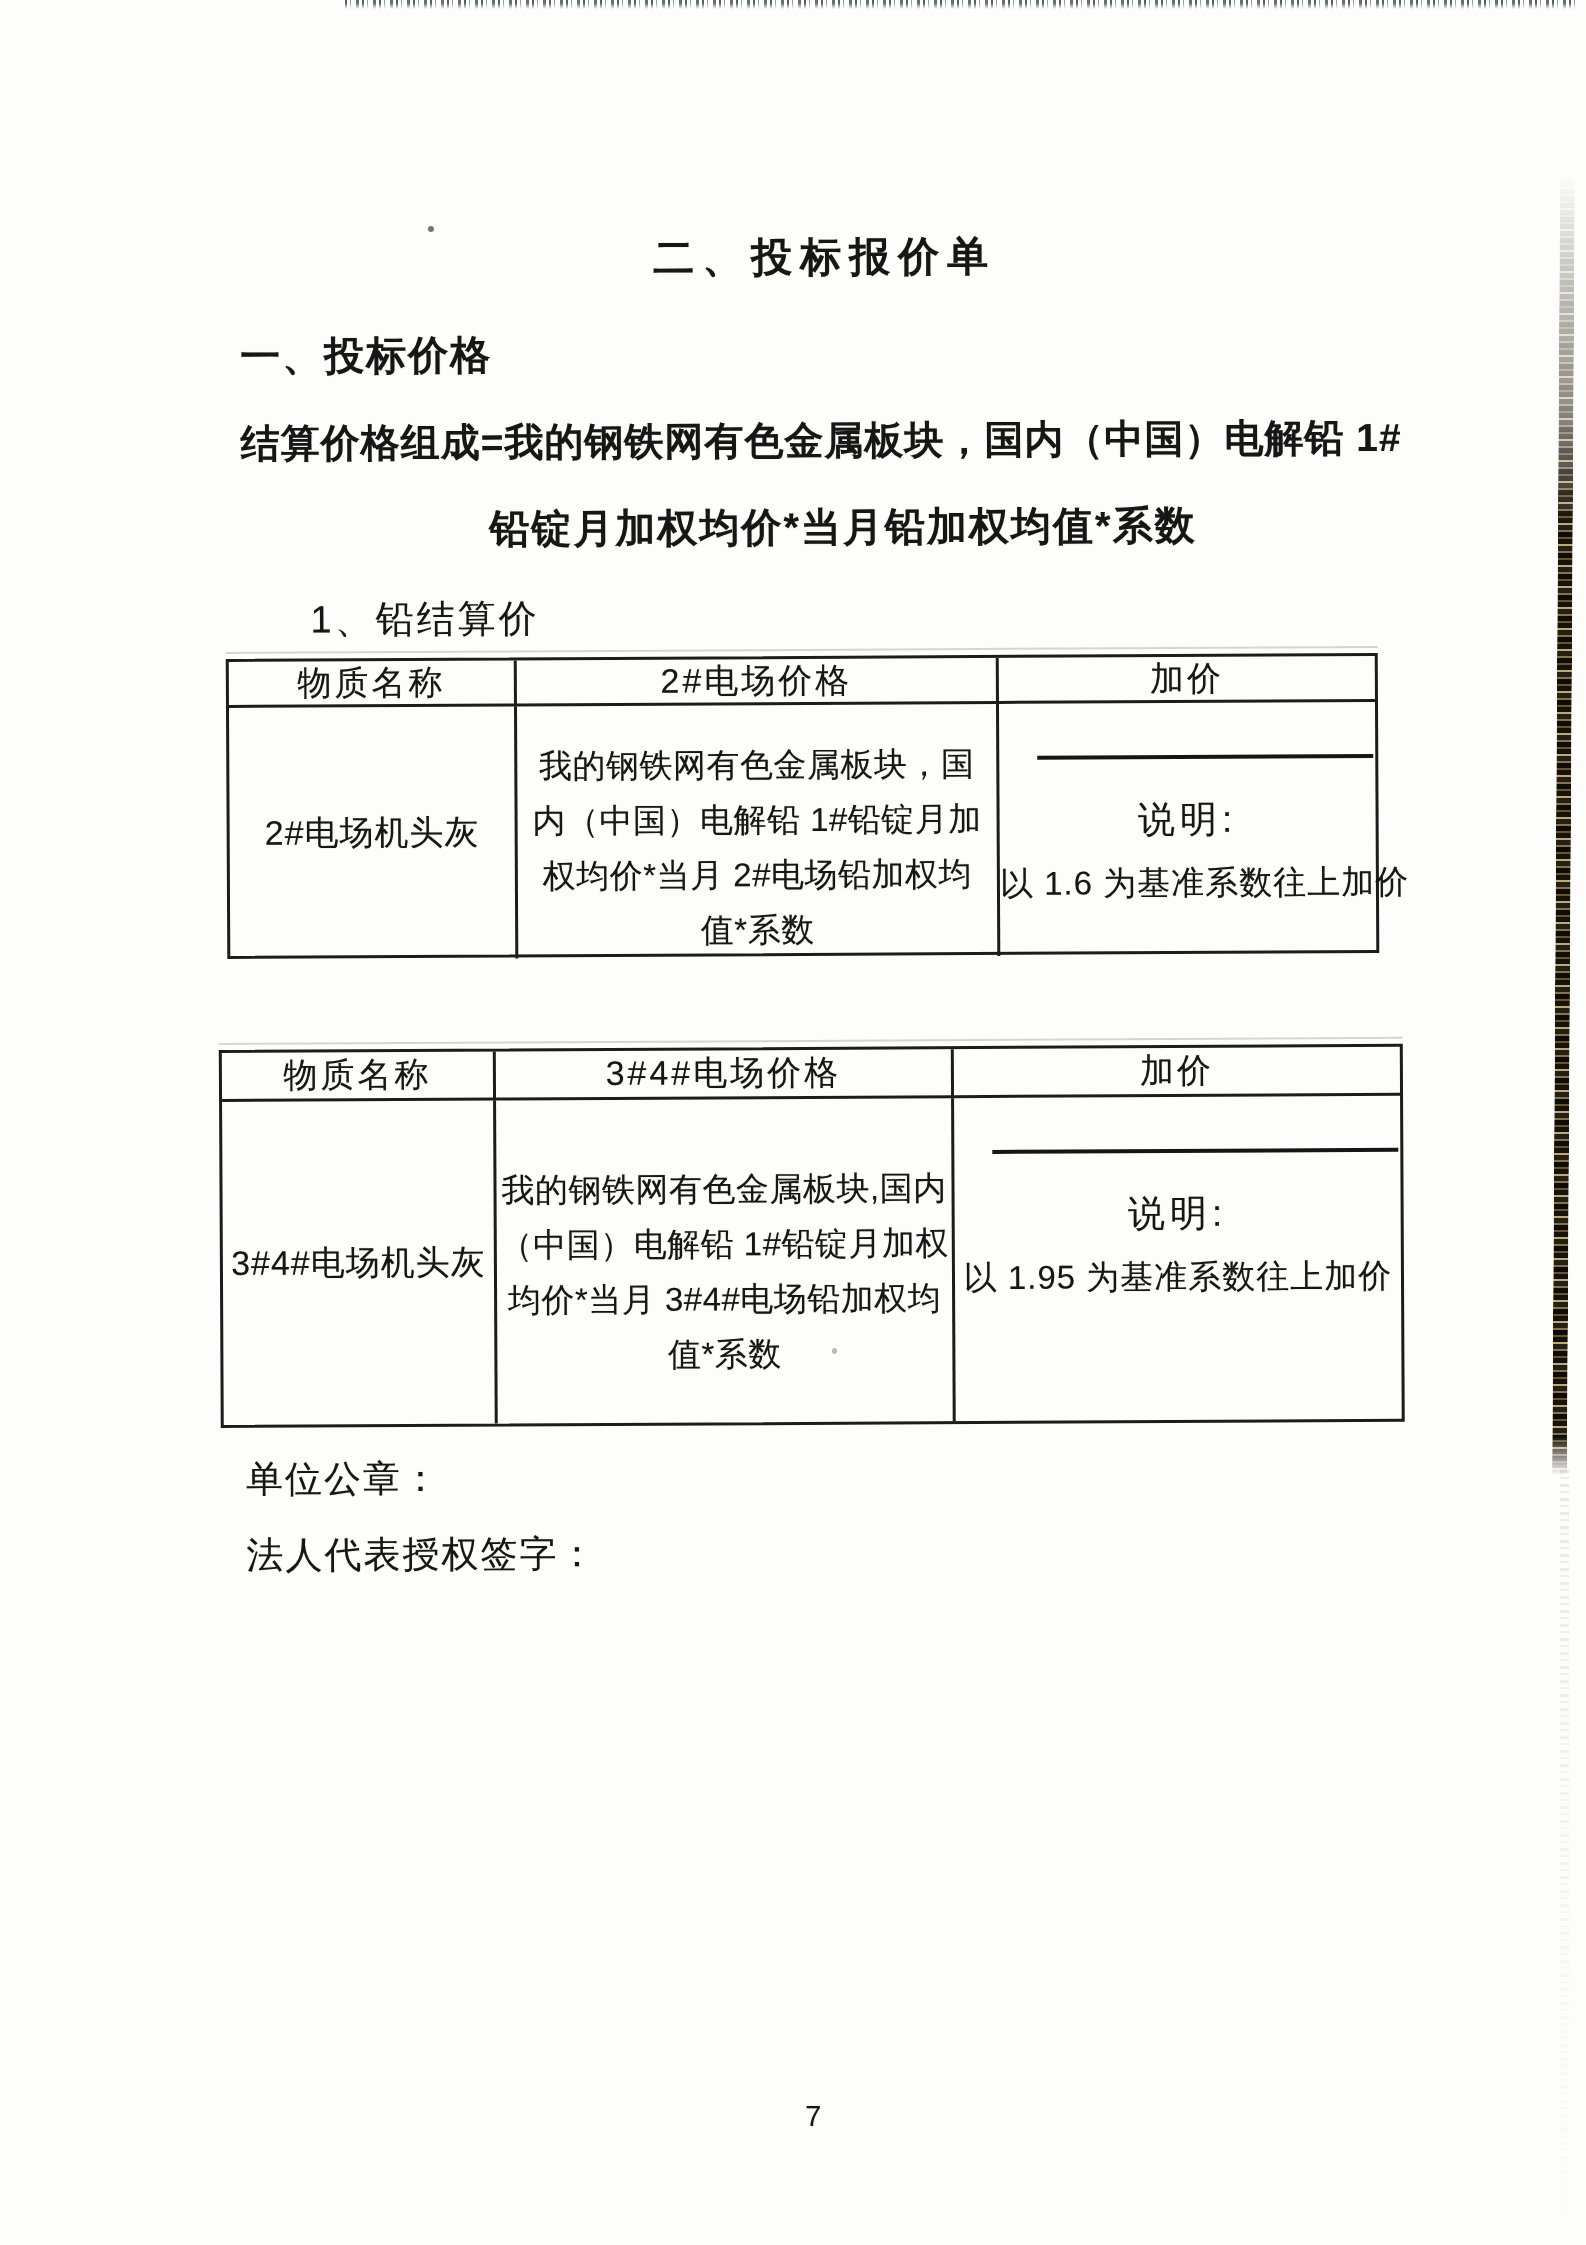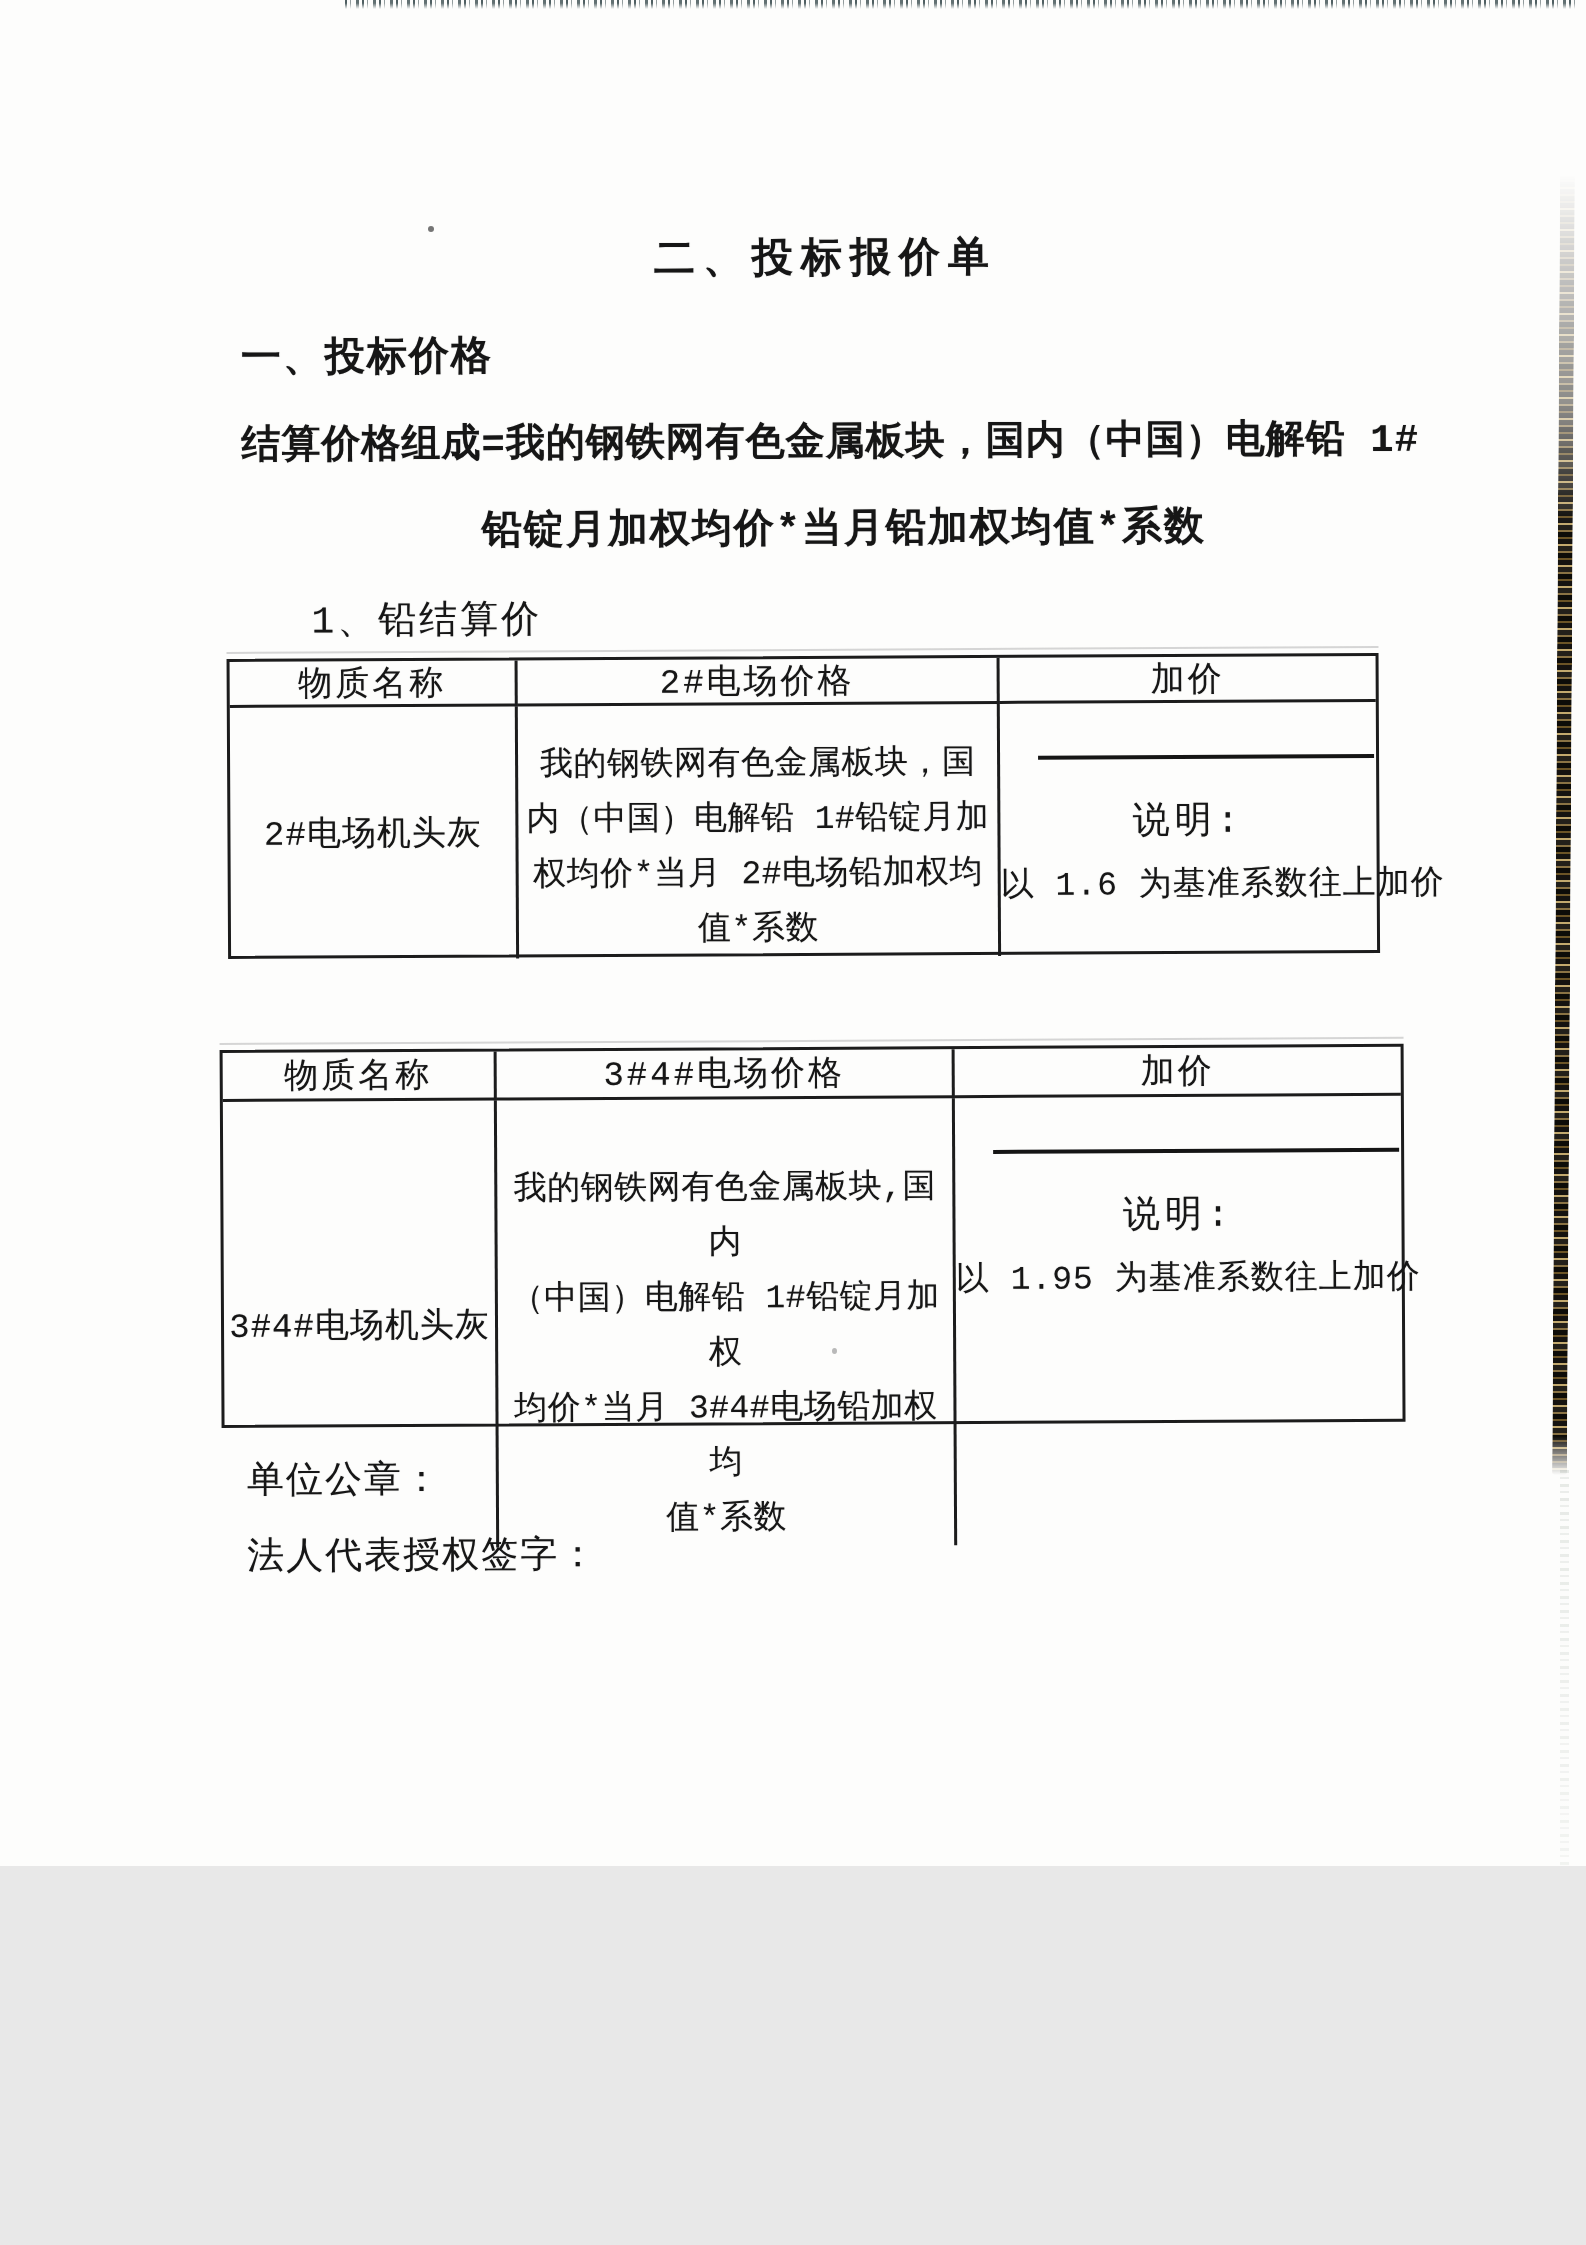--- a/index.html
+++ b/index.html
@@ -1,19 +1,19 @@
 <!DOCTYPE html>
 <html><head>
 <meta charset="utf-8">
 <style>
   html,body{margin:0;padding:0;background:#e8e8e8;}
   .page{
-    position:relative;width:1586px;height:1866px;margin:0 auto;
+    position:relative;width:1586px;height:2245px;margin:0 auto;
     background:#fdfdfc;overflow:hidden;
-    font-family:Liberation Mono, monospace;
+    font-family:Liberation Sans, sans-serif;
     color:#161616;
     text-shadow:0 0 1px rgba(20,20,20,0.35);
   }
   .content{position:absolute;inset:0;transform:rotate(-0.3deg);transform-origin:50% 40%;}
 
   .doc-title{position:absolute;top:230px;left:35px;width:1586px;text-align:center;
     font-size:41px;font-weight:bold;letter-spacing:8px;}
   .sec-heading{position:absolute;top:326px;left:243px;font-size:40px;font-weight:bold;letter-spacing:2px;}
   .formula-1{position:absolute;top:414px;left:243px;width:1125px;font-size:39px;font-weight:bold;letter-spacing:1px;white-space:nowrap;}
   .formula-2{position:absolute;top:500px;left:300px;width:1090px;text-align:center;font-size:40px;font-weight:bold;letter-spacing:2px;}

